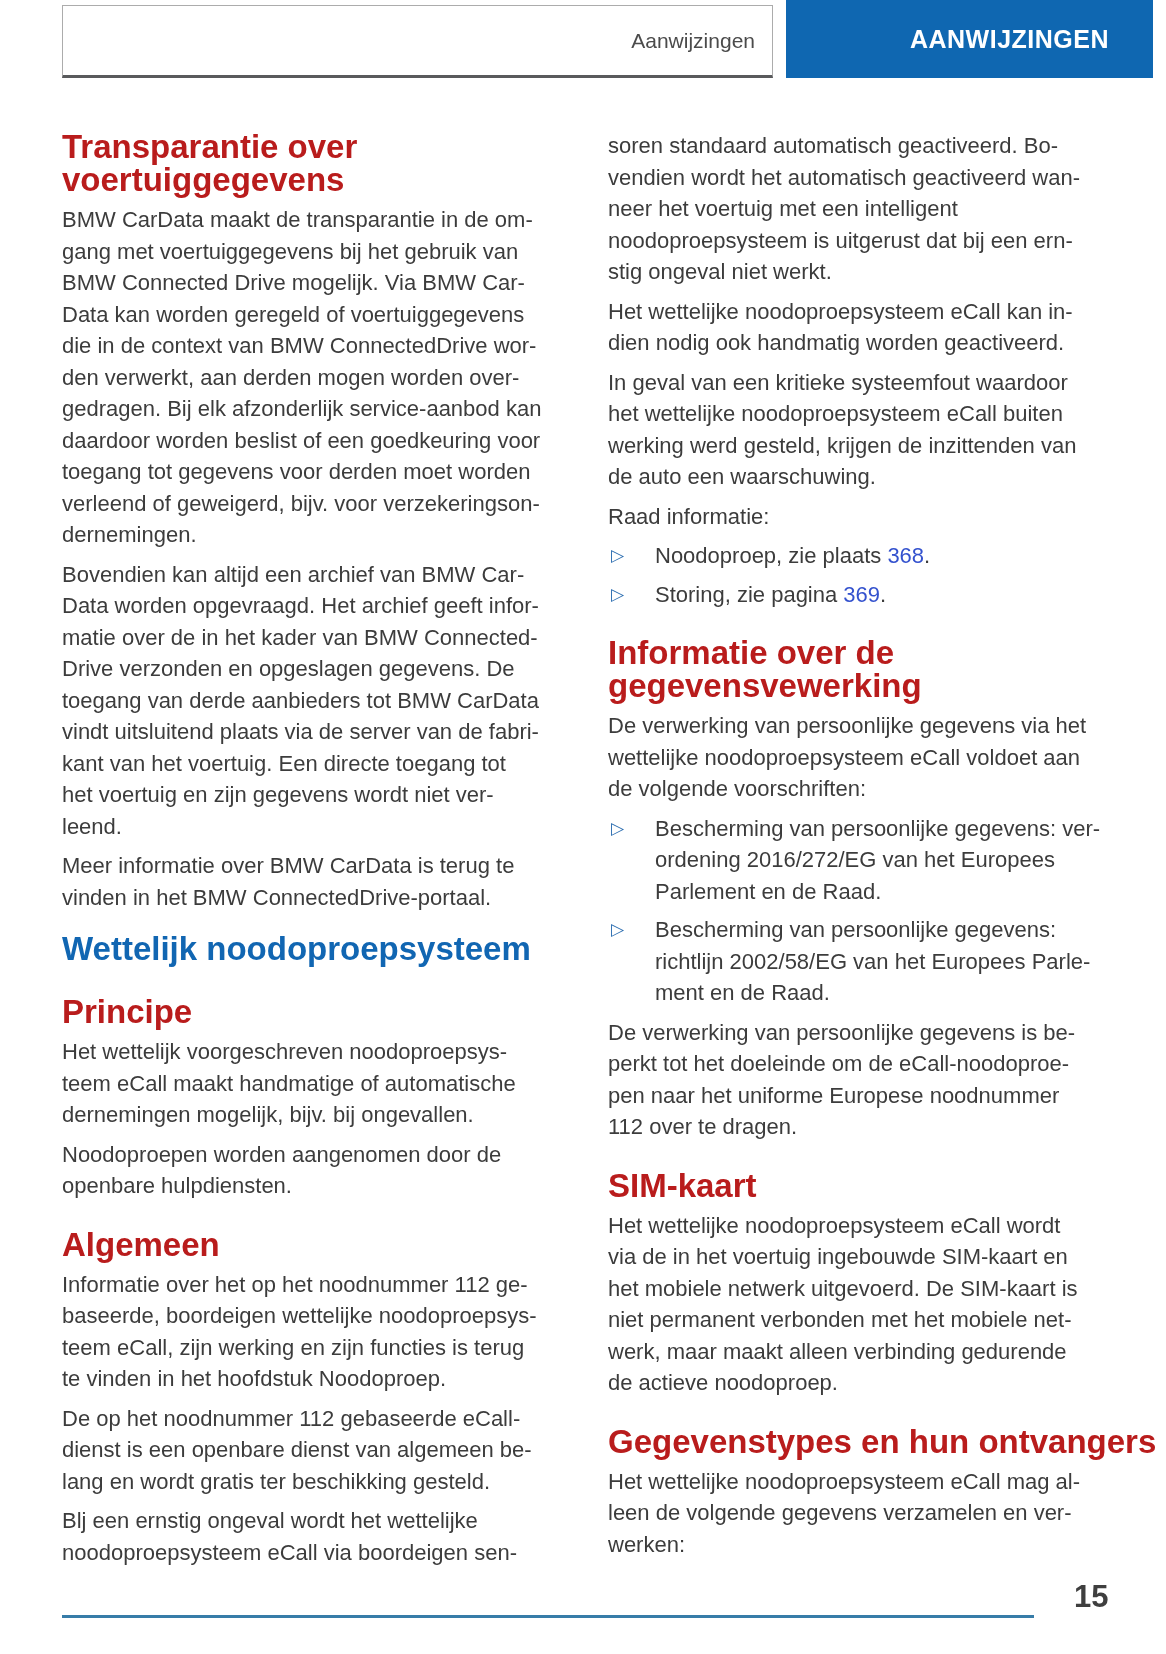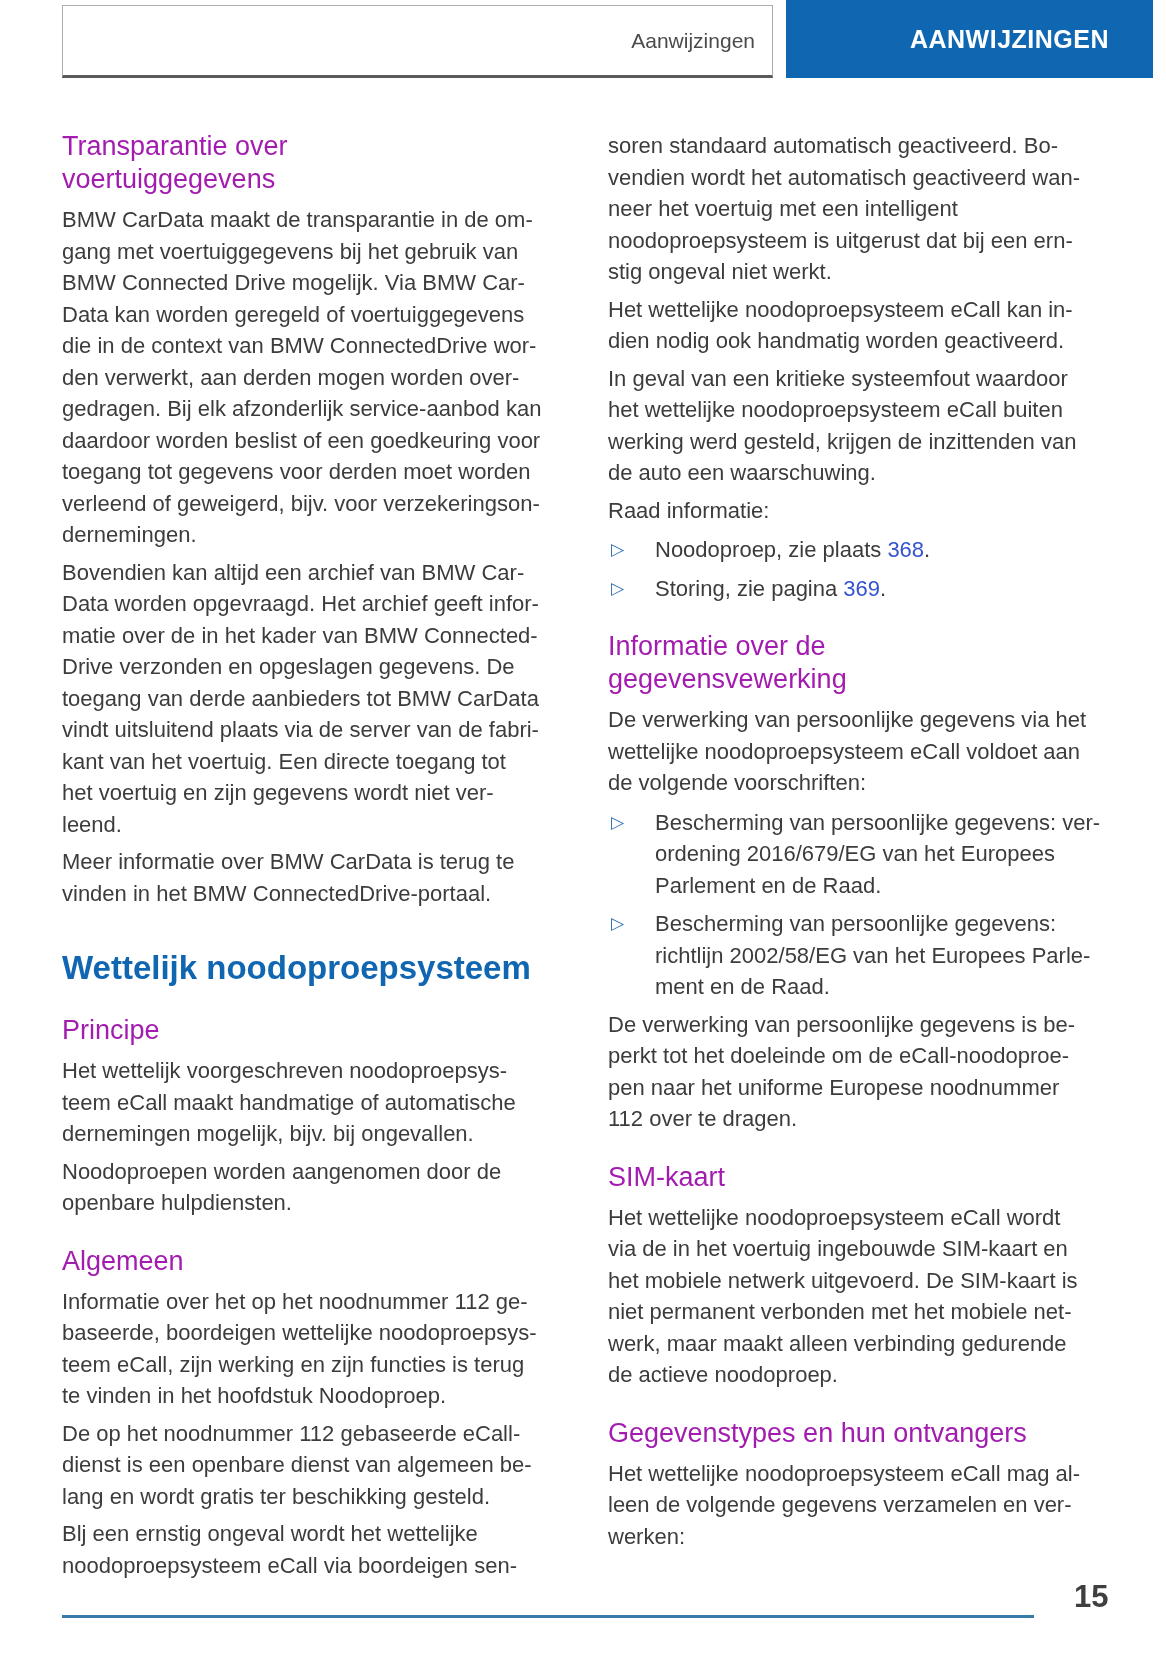--- a/index.html
+++ b/index.html
@@ -25,23 +25,23 @@
     padding-right:44px;
   }
   .hdr-tab-label { color:#ffffff; font-weight:bold; font-size:25px; letter-spacing:0.5px; }
 
   
   .col { position:absolute; top:130px; }
   .col-left  { left:62px;  width:502px; }
   .col-right { left:608px; width:514px; }
   .col > :first-child { margin-top:0; }
 
-  .p  { font-size:22px; line-height:31.5px; color:#3C3C3C; white-space:pre; margin-bottom:6px; }
-  .h1 { font-size:33px; line-height:40px; font-weight:bold; color:#1166B2; margin-top:39px; margin-bottom:12px; white-space:pre; }
-  .h2 { font-size:27px; line-height:33px; font-weight:normal; color:#a21caf; margin-top:26px; margin-bottom:8px; white-space:pre; }
+  .p  { font-size:22px; line-height:31.5px; color:#3C3C3C; white-space:pre; margin-bottom:6px;margin-top:8px; }
+  .h1 { font-size:33px; line-height:40px; font-weight:bold; color:#1166B2; margin-top:16px; margin-bottom:12px; white-space:pre; }
+  .h2 { font-size:33px; line-height:33px; font-weight:bold; color:#b91c1c; margin-top:26px; margin-bottom:8px; white-space:pre; }
 
   .blist { margin:8px 0 6px; }
   .bullet { display:flex; margin-bottom:7px; }
   .bullet:last-child { margin-bottom:0; }
   .tri  { width:47px; flex:none; font-size:17px; line-height:31.5px; color:#2E6FB1; padding-left:3px; }
   .btxt { font-size:22px; line-height:31.5px; color:#3C3C3C; white-space:pre; }
   .btxt a, .btxt .plink { color:#3452CE; text-decoration:none; cursor:pointer; }
 
   
   .footer-rule { position:absolute; left:62px; top:1615px; width:972px; height:3px; background:#377CA8; }
@@ -131,21 +131,21 @@
     <div class="h2">Informatie over de
 gegevensvewerking</div>
     <div class="p">De verwerking van persoonlijke gegevens via het
 wettelijke noodoproepsysteem eCall voldoet aan
 de volgende voorschriften:</div>
 
     <div class="blist">
       <div class="bullet">
         <span class="tri">▷</span>
         <span class="btxt">Bescherming van persoonlijke gegevens: ver-
-ordening 2016/679/EG van het Europees
+ordening 2016/272/EG van het Europees
 Parlement en de Raad.</span>
       </div>
       <div class="bullet">
         <span class="tri">▷</span>
         <span class="btxt">Bescherming van persoonlijke gegevens:
 richtlijn 2002/58/EG van het Europees Parle-
 ment en de Raad.</span>
       </div>
     </div>
 

